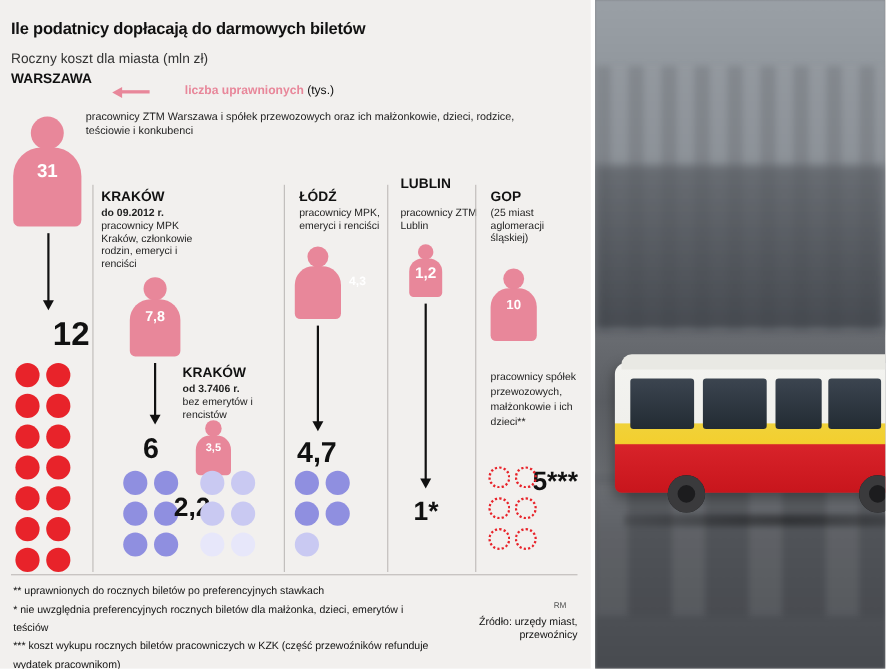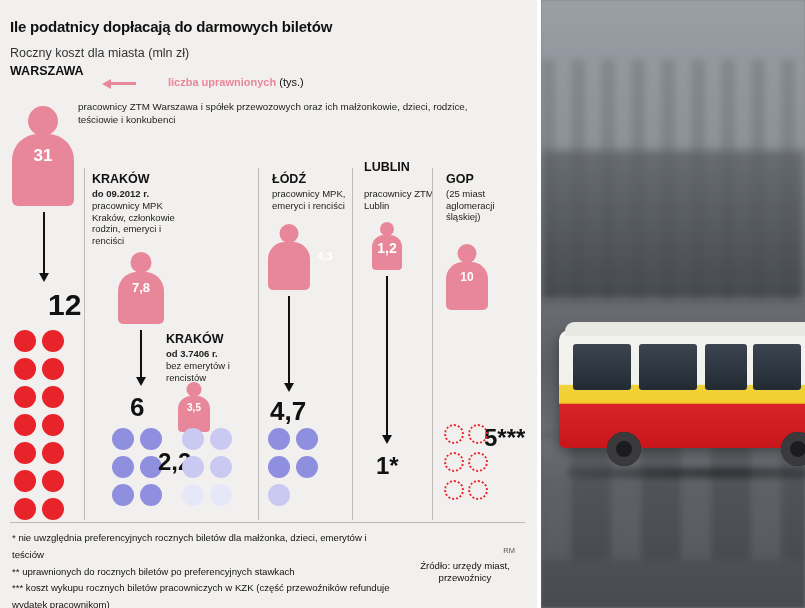--- a/index.html
+++ b/index.html
@@ -90,21 +90,21 @@
   .dot {
     position:absolute; border-radius:50%;
   }
 
   .footnotes {
     position:absolute; left:12px; top:530px; width:380px;
     font-size:9.6px; color:#111; line-height:1.75;
   }
   .source {
     position:absolute; right:12px; top:560px; width:120px;
-    font-size:9.6px; color:#111; text-align:center; line-height:1.3;
+    font-size:9.6px; color:#111; text-align:right; line-height:1.3;
   }
   .rm {
     position:absolute; right:22px; top:546px; font-size:7.5px; color:#555;
   }
 
   
   .photo {
     position:absolute; left:541px; top:0; width:264px; height:608px;
     overflow:hidden;
     background: linear-gradient(180deg,#7d7f84 0%, #8e9196 22%, #6f7277 46%, #5b5e63 60%, #6b6e72 74%, #7b7e82 100%);
@@ -293,37 +293,38 @@
 
     <div class="city-label" style="left:446px; top:172px;text-align:right;">GOP</div>
     <div class="city-note" style="left:446px; top:188px; width:72px;">(25 miast aglomeracji śląskiej)</div>
 
     <div class="person" style="left:446px; top:244px; width:42px; height:66px;">
       <div class="head" style="top:0; width:19px; height:19px; background:#e8879a;"></div>
       <div class="body" style="top:18px; height:48px; background:#e8879a; border-radius:17px 17px 5px 5px;"></div>
       <div class="val" style="top:26px; font-size:12px;">10</div>
     </div>
 
+    <div class="city-note" style="left:446px; top:336px; width:80px; line-height:1.45;">pracownicy spółek przewozowych, małżonkowie i ich dzieci**</div>
 
     <div class="big-num" style="left:484px; top:424px; font-size:24px;">5***</div>
 
     <div class="dotgrid" style="left:444px; top:424px; width:44px; height:100px;">
       <div class="dot" style="left:0px;  top:0px;  width:20px;height:20px;background:transparent;border:2px dotted #e8232a;"></div>
       <div class="dot" style="left:24px; top:0px;  width:20px;height:20px;background:transparent;border:2px dotted #e8232a;"></div>
       <div class="dot" style="left:0px;  top:28px; width:20px;height:20px;background:transparent;border:2px dotted #e8232a;"></div>
       <div class="dot" style="left:24px; top:28px; width:20px;height:20px;background:transparent;border:2px dotted #e8232a;"></div>
       <div class="dot" style="left:0px;  top:56px; width:20px;height:20px;background:transparent;border:2px dotted #e8232a;"></div>
       <div class="dot" style="left:24px; top:56px; width:20px;height:20px;background:transparent;border:2px dotted #e8232a;"></div>
     </div>
 
     <div class="hline" style="left:10px; top:522px; width:515px;"></div>
 
     <div class="footnotes">
+      <div>** uprawnionych do rocznych biletów po preferencyjnych stawkach</div>
       <div>* nie uwzględnia preferencyjnych rocznych biletów dla małżonka, dzieci, emerytów i teściów</div>
-      <div>** uprawnionych do rocznych biletów po preferencyjnych stawkach</div>
       <div>*** koszt wykupu rocznych biletów pracowniczych w KZK (część przewoźników refunduje wydatek pracownikom)</div>
     </div>
 
     <div class="rm">RM</div>
     <div class="source">Źródło: urzędy miast, przewoźnicy</div>
   </div>
 
   <div class="photo">
     <div class="ph-sky"></div>
     <div class="ph-bldg"></div>

